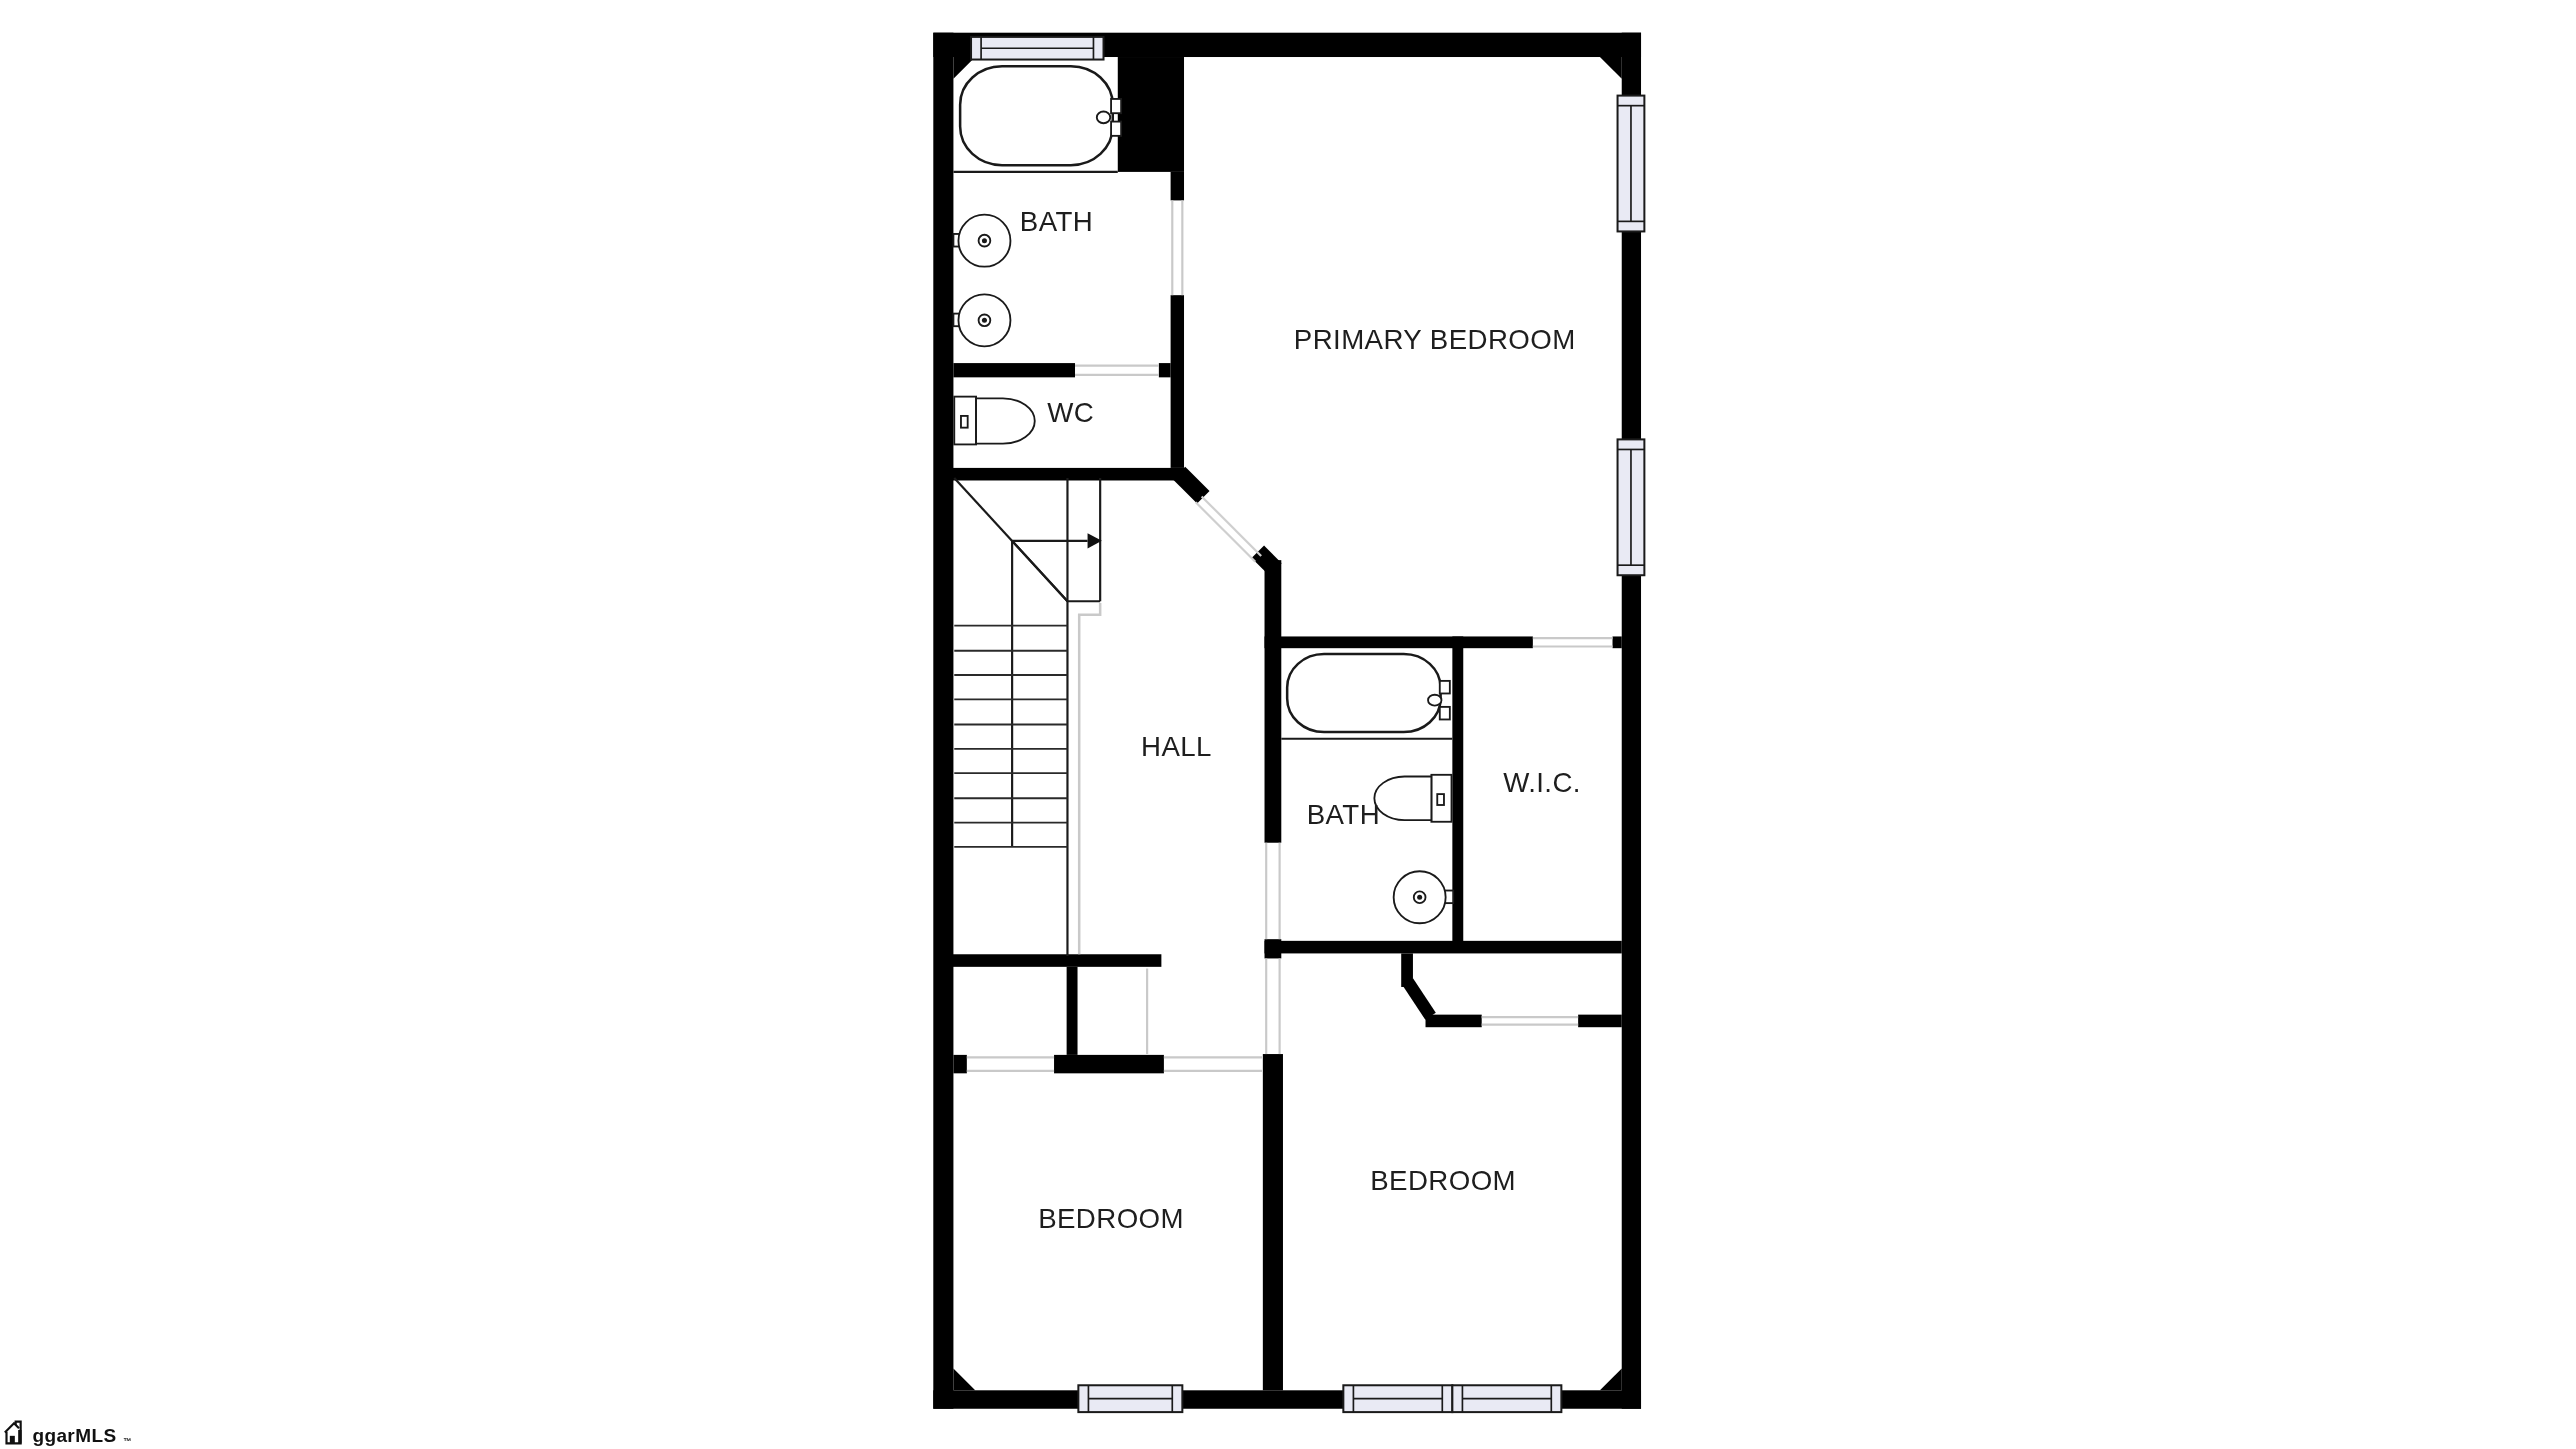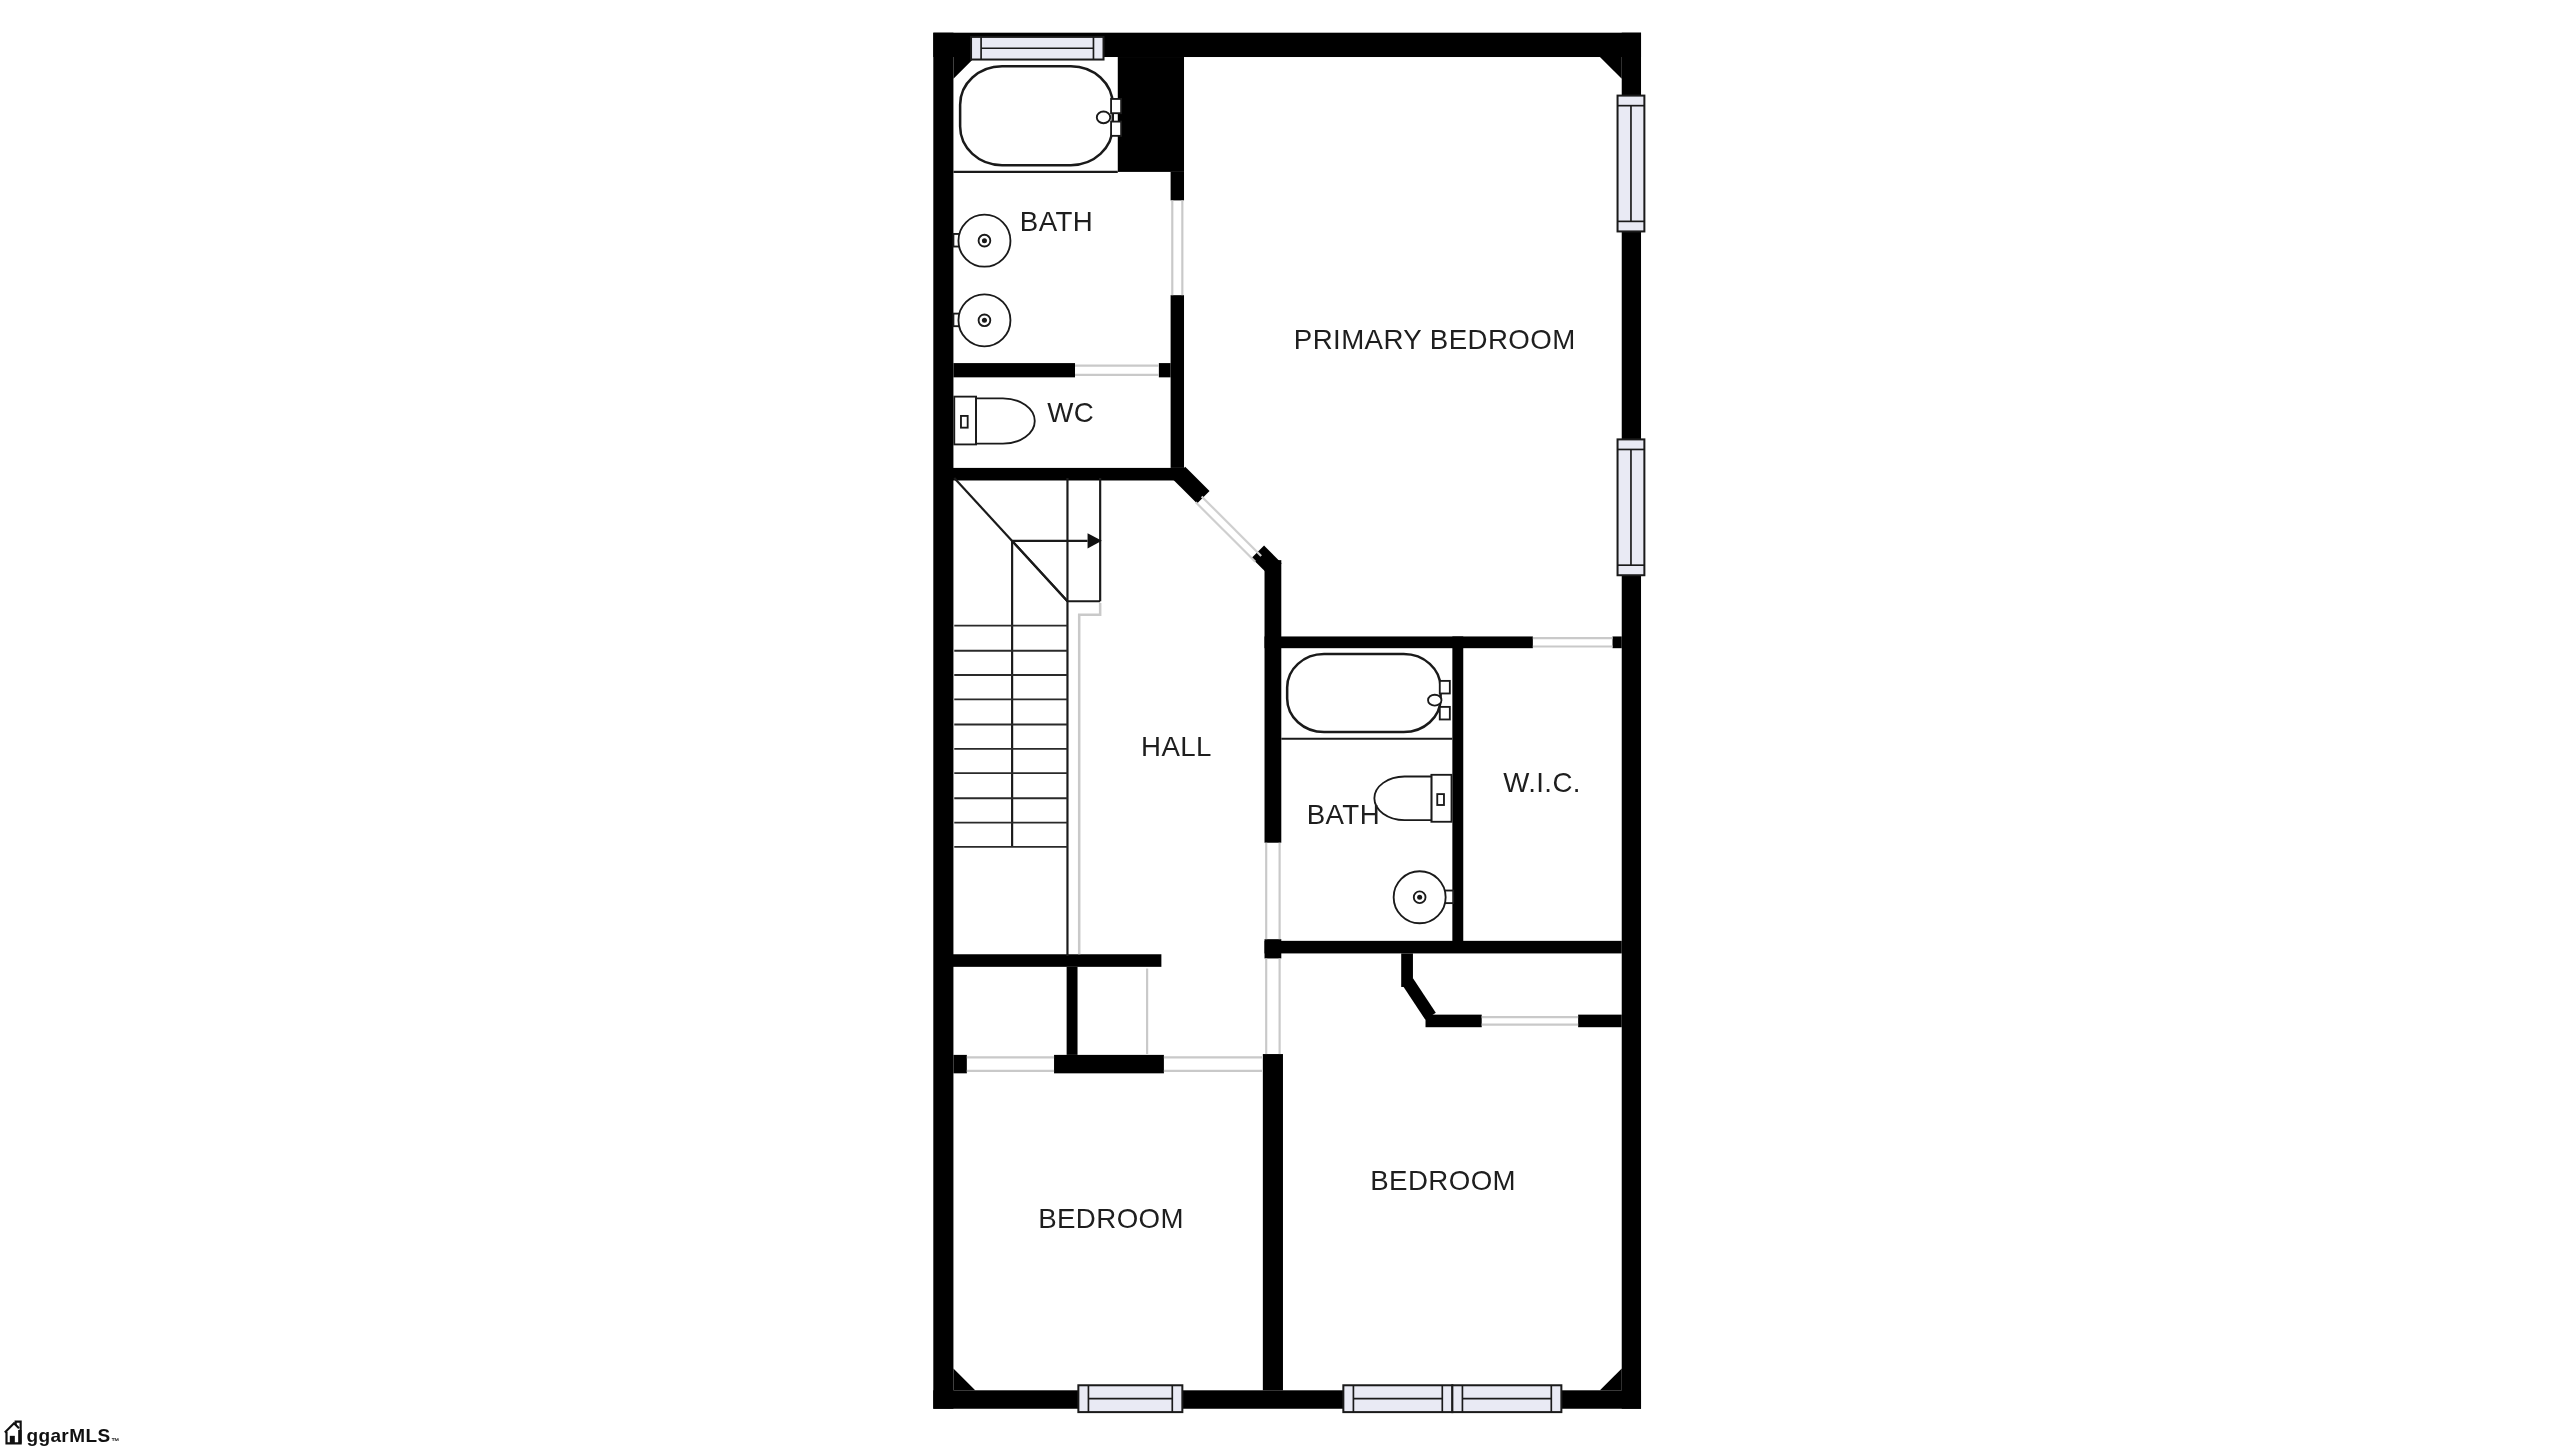--- a/index.html
+++ b/index.html
@@ -12,21 +12,21 @@
   .jamb{stroke:#c9c9c9;stroke-width:2.6;fill:none;}
   .doorpanel{stroke:#cfcfcf;stroke-width:2.6;fill:none;}
   .rail{stroke:#c9c9c9;stroke-width:3;fill:none;}
   .fixture{fill:#ffffff;stroke:#1a1a1a;stroke-width:3;}
   .fixture-thin{fill:#ffffff;stroke:#1a1a1a;stroke-width:2.2;}
   .win{fill:#e9eaf4;stroke:#1a1a1a;stroke-width:2.4;}
   .winline{stroke:#1a1a1a;stroke-width:2;fill:none;}
   .label{font-family:"Liberation Sans",sans-serif;font-size:33px;fill:#1e1e1e;
          letter-spacing:0.5px;text-anchor:middle;}
   #watermark{position:absolute;left:3.4px;top:1420px;display:flex;align-items:flex-end;
-             gap:1px;color:#111111;}
+             gap:7px;color:#111111;}
   #watermark .wm-text{font-size:19px;font-weight:600;letter-spacing:0.4px;line-height:1;}
   #watermark sup{font-size:8.4px;font-weight:600;vertical-align:super;line-height:1;}
 </style>
 </head>
 <body>
 
 <svg id="plan" width="2576" height="1449" viewBox="0 0 3072 1728">
 
   <g>
     <rect class="wall" x="1113" y="39" width="844" height="29"></rect>

